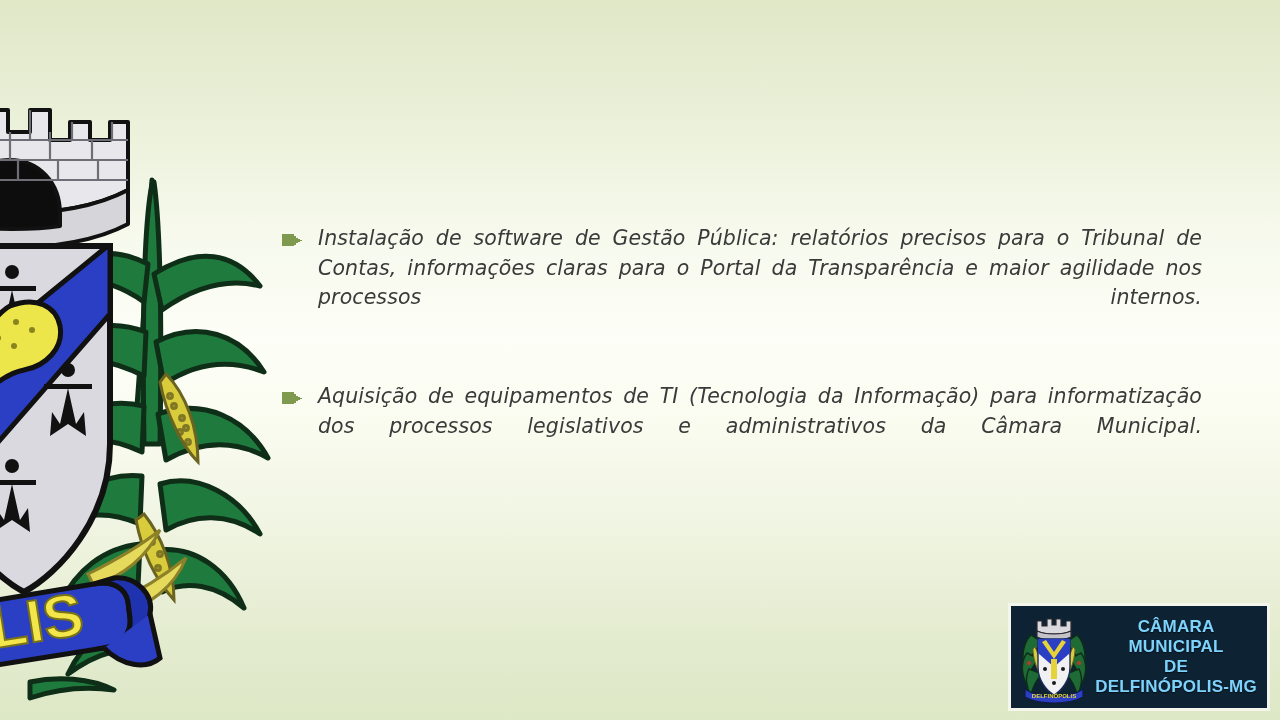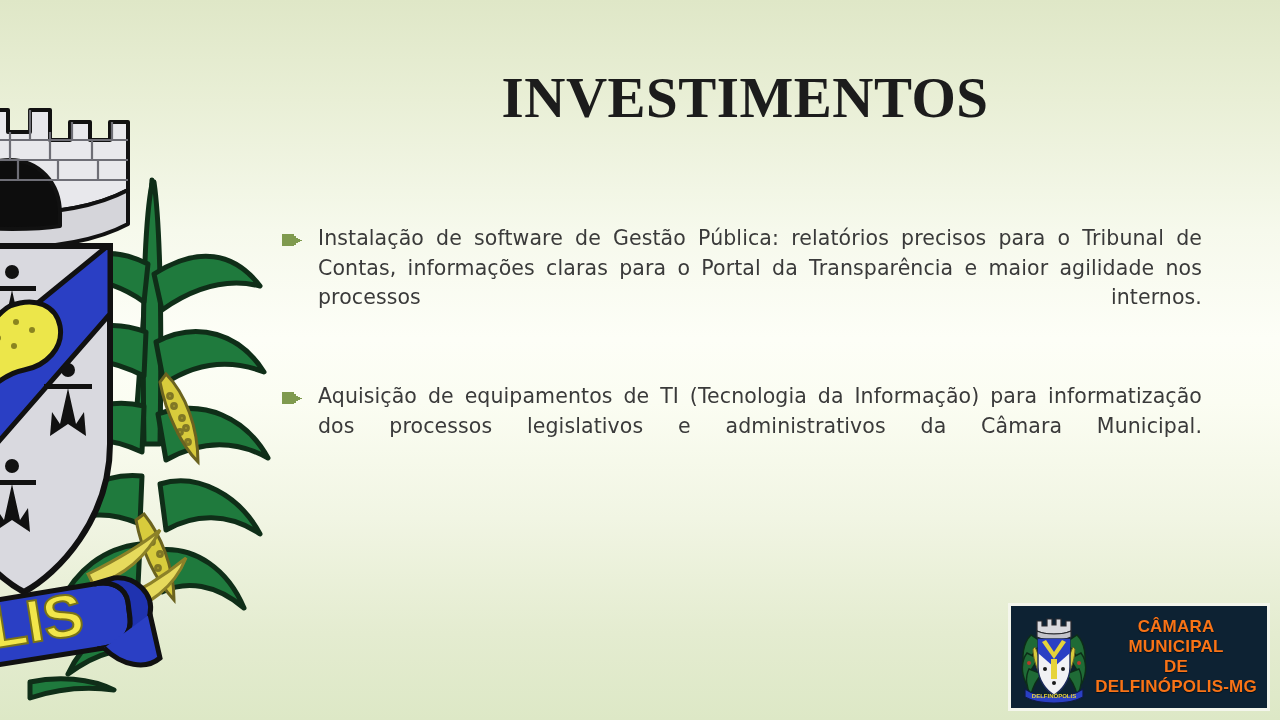--- a/index.html
+++ b/index.html
@@ -28,21 +28,21 @@
     font-weight:bold;
     font-size:57px;
     letter-spacing:0.5px;
     color:#1c1c1c;
     line-height:1.05;
     white-space:nowrap;
   }
 
   
   #body{
-    position:absolute;left:282px;top:224px;width:920px;
+    position:absolute;left:282px;top:224px;width:920px;font-style:italic;
   }
   .bullet-row{
     position:relative;
     display:block;
     margin-bottom:40px;
   }
   .bullet-row:last-child{margin-bottom:0;}
   .bullet-marker{
     position:absolute;left:0px;top:9px;
     width:20px;height:14px;
@@ -82,21 +82,21 @@
     box-sizing:border-box;
     display:flex;align-items:center;
     overflow:hidden;
   }
   #logo-crest{
     width:74px;height:96px;flex:0 0 74px;
     margin-left:6px;
   }
   #logo-text{
     flex:1;text-align:center;
-    color:#f97316;
+    color:#7dd3fc;
     font-family:"Liberation Sans", sans-serif;
     font-weight:bold;
     font-size:17px;
     line-height:1.18;
     letter-spacing:0.2px;
     padding-right:6px;
     text-shadow:0 1px 1px rgba(0,0,0,.6);
   }
   #logo-text span{display:block;}
 </style>
@@ -237,21 +237,20 @@
     <g>
       <path d="M-60 612 L196 570 C214 566 228 574 230 588 L232 604 C234 620 222 632 206 634
                L-60 676 Z" fill="#2a3fc4" stroke="#111111" stroke-width="5"></path>
       <path d="M196 570 C214 566 228 574 230 588 L232 604 C234 620 222 632 206 634
                C222 644 240 640 248 626 L252 600 C256 580 238 562 216 564 Z" fill="#1f33b0" stroke="#111111" stroke-width="5"></path>
       <path d="M206 634 C224 652 248 656 262 644 L252 600" fill="#2a3fc4" stroke="#111111" stroke-width="5"></path>
       <text x="10" y="648" transform="rotate(-9 10 648)" font-family="Liberation Sans, sans-serif" font-size="60" font-weight="bold" fill="#f2e64a" stroke="#7a7316" stroke-width="2">POLIS</text>
     </g>
   </svg>
 
-  <div id="title">INVESTIMENTOS</div>
 
   <div id="body">
 
     <div class="bullet-row">
       <svg class="bullet-marker" viewBox="0 0 20 14" xmlns="http://www.w3.org/2000/svg">
         <path d="M0 1 H12 V3 H14 V5 H16 V6 H18 V7 H20 V8 H18 V9 H16 V10 H14 V12 H12 V13 H0 Z" fill="#7f9a4e"></path>
       </svg>
       <span class="bullet-text">Instalação de software de Gestão Pública: relatórios precisos para o Tribunal de Contas, informações claras para o Portal da Transparência e maior agilidade nos processos internos.</span>
     </div>
 

